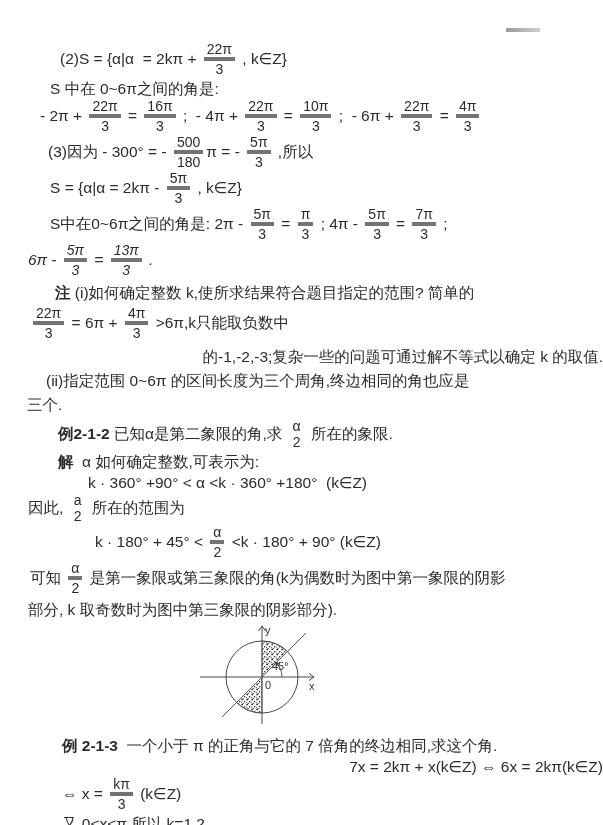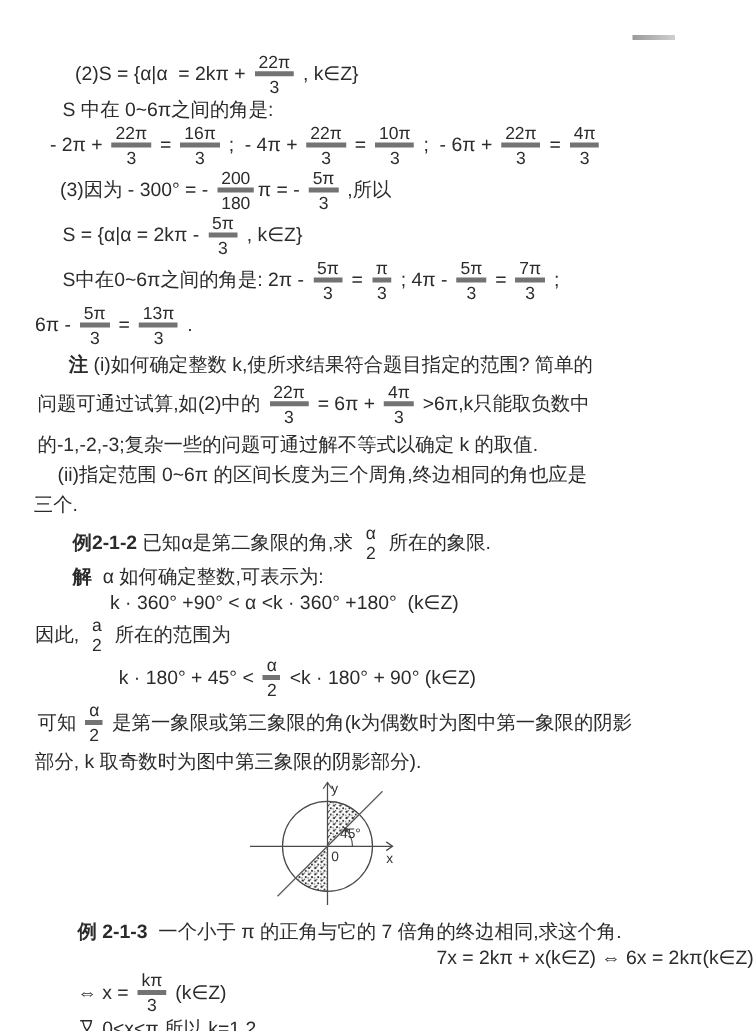--- a/index.html
+++ b/index.html
@@ -47,27 +47,27 @@
 </head>
 <body>
 
 <div class="page">
   <div class="artifact"></div>
 
   <div>
       <div class="line" style="margin-left: 60px; margin-top: 2px;"><span>(2)S = {α|α  = 2kπ + </span><span class="frac"><span class="num">22π</span><span class="den">3</span></span><span> , k∈Z}</span></div>
       <div class="line" style="margin-left: 50px;"><span>S 中在 0~6π之间的角是:</span></div>
       <div class="line" style="margin-left: 40px;"><span>- 2π + </span><span class="frac"><span class="num">22π</span><span class="den">3</span></span><span> = </span><span class="frac"><span class="num">16π</span><span class="den">3</span></span><span> ;  - 4π + </span><span class="frac"><span class="num">22π</span><span class="den">3</span></span><span> = </span><span class="frac"><span class="num">10π</span><span class="den">3</span></span><span> ;  - 6π + </span><span class="frac"><span class="num">22π</span><span class="den">3</span></span><span> = </span><span class="frac"><span class="num">4π</span><span class="den">3</span></span></div>
-      <div class="line" style="margin-left: 48px;"><span>(3)因为 - 300° = - </span><span class="frac"><span class="num">200</span><span class="den">180</span></span><span>π = - </span><span class="frac"><span class="num">5π</span><span class="den">3</span></span><span> ,所以</span></div>
+      <div class="line" style="margin-left: 48px;"><span>(3)因为 - 300° = - </span><span class="frac"><span class="num">500</span><span class="den">180</span></span><span>π = - </span><span class="frac"><span class="num">5π</span><span class="den">3</span></span><span> ,所以</span></div>
       <div class="line" style="margin-left: 50px;"><span>S = {α|α = 2kπ - </span><span class="frac"><span class="num">5π</span><span class="den">3</span></span><span> , k∈Z}</span></div>
       <div class="line" style="margin-left: 50px;"><span>S中在0~6π之间的角是: 2π - </span><span class="frac"><span class="num">5π</span><span class="den">3</span></span><span> = </span><span class="frac"><span class="num">π</span><span class="den">3</span></span><span> ; 4π - </span><span class="frac"><span class="num">5π</span><span class="den">3</span></span><span> = </span><span class="frac"><span class="num">7π</span><span class="den">3</span></span><span> ;</span></div>
-      <div class="line" style="margin-left: 28px;"><span>6π - </span><span class="frac"><span class="num">5π</span><span class="den">3</span></span><span> = </span><span class="frac"><span class="num">13π</span><span class="den">3</span></span><span> .</span></div>
+      <div class="line" style="margin-left: 28px; font-style: italic;"><span>6π - </span><span class="frac"><span class="num">5π</span><span class="den">3</span></span><span> = </span><span class="frac"><span class="num">13π</span><span class="den">3</span></span><span> .</span></div>
       <div class="line" style="margin-left: 55px; margin-top: 3px;"><span class="bd">注</span><span> (i)如何确定整数 k,使所求结果符合题目指定的范围? 简单的</span></div>
-      <div class="line" style="margin-left: 30px; margin-top: 3px;"><span>问题可通过试算,如(2)中的 </span><span class="frac"><span class="num">22π</span><span class="den">3</span></span><span> = 6π + </span><span class="frac"><span class="num">4π</span><span class="den">3</span></span><span> &gt;6π,k只能取负数中</span></div>
-      <div class="line" style="margin-left: 30px; margin-top: 4px;"><span>的-1,-2,-3;复杂一些的问题可通过解不等式以确定 k 的取值.</span></div>
+      <div class="line" style="margin-left: 30px; margin-top: 3px;"><span class="frac"><span class="num">22π</span><span class="den">3</span></span><span> = 6π + </span><span class="frac"><span class="num">4π</span><span class="den">3</span></span><span> &gt;6π,k只能取负数中</span></div>
+      <div class="line" style="margin-left: 30px; margin-top: 4px; text-align: right;"><span>的-1,-2,-3;复杂一些的问题可通过解不等式以确定 k 的取值.</span></div>
       <div class="line" style="margin-left: 46px; margin-top: 3px;"><span>(ii)指定范围 0~6π 的区间长度为三个周角,终边相同的角也应是</span></div>
       <div class="line" style="margin-left: 27px; margin-top: 3px;"><span>三个.</span></div>
       <div class="line" style="margin-left: 58px; margin-top: 4px;"><span class="bd">例2-1-2</span><span> 已知α是第二象限的角,求 </span><span class="frac nobar"><span class="num">α</span><span class="den">2</span></span><span> 所在的象限.</span></div>
       <div class="line" style="margin-left: 58px;"><span class="bd">解</span><span>  α 如何确定整数,可表示为:</span></div>
       <div class="line" style="margin-left: 88px;"><span>k · 360° +90° &lt; α &lt;k · 360° +180°  (k∈Z)</span></div>
       <div class="line" style="margin-left: 28px;"><span>因此, </span><span class="frac nobar"><span class="num">a</span><span class="den">2</span></span><span> 所在的范围为</span></div>
       <div class="line" style="margin-left: 95px;"><span>k · 180° + 45° &lt; </span><span class="frac"><span class="num">α</span><span class="den">2</span></span><span> &lt;k · 180° + 90° (k∈Z)</span></div>
       <div class="line" style="margin-left: 30px;"><span>可知 </span><span class="frac"><span class="num">α</span><span class="den">2</span></span><span> 是第一象限或第三象限的角(k为偶数时为图中第一象限的阴影</span></div>
       <div class="line" style="margin-left: 28px; margin-top: 2px;"><span>部分, k 取奇数时为图中第三象限的阴影部分).</span></div>
     </div>

